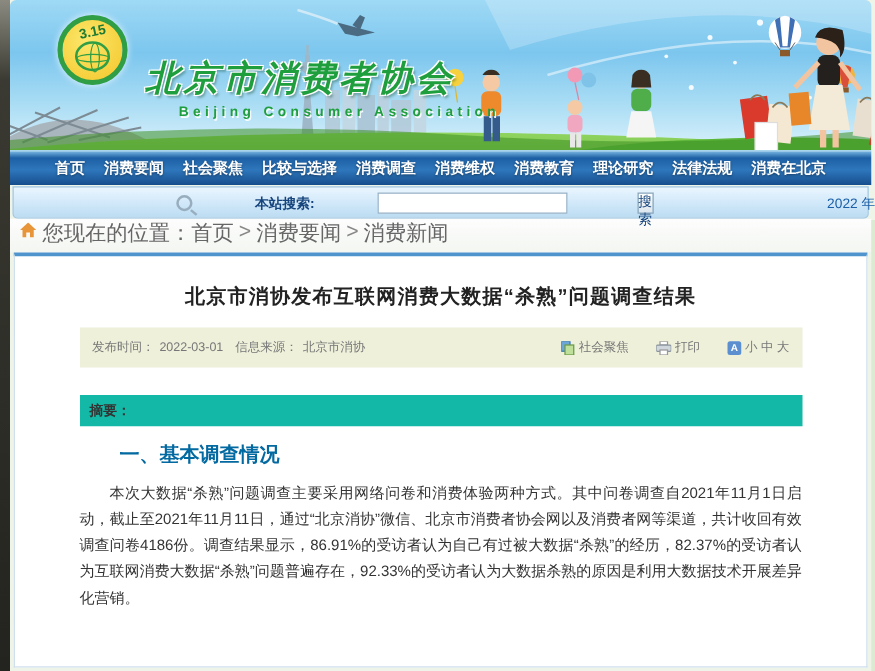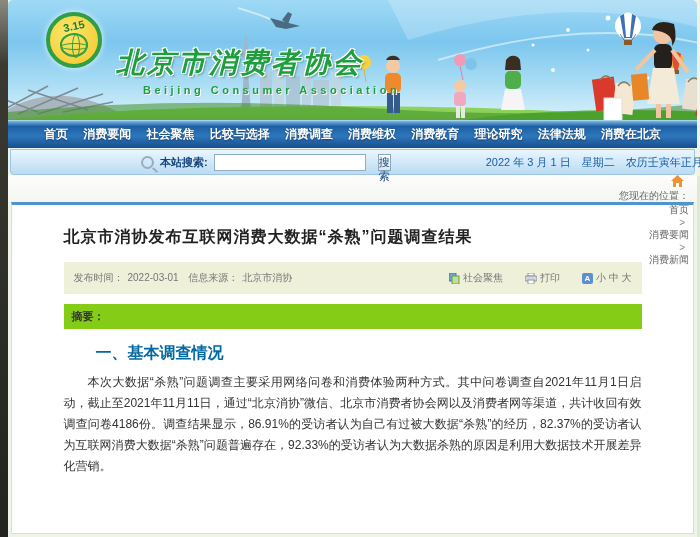--- a/index.html
+++ b/index.html
@@ -37,52 +37,52 @@
   
   .nav { height:28px; display:flex; align-items:center; justify-content:space-between; padding:0 36px;
     background:linear-gradient(180deg,#79b7e2 0%,#1d5fa4 20%,#2e77bc 55%,#174e8d 100%);
     border-top:1px solid #a8d4ee; }
   .nav .nav-item { color:#fff; font-size:12px; font-weight:bold; text-decoration:none; cursor:pointer;
     text-shadow:0 1px 2px rgba(0,0,0,.45); white-space:nowrap; }
 
   
   .search-row { height:26px; margin:1px 2px 0; display:flex; align-items:center; padding:0 0 0 130px;
     background:linear-gradient(180deg,#eaf6ff 0%,#cde6f8 60%,#bcdcf2 100%);
-    border:1px solid #9ec6e4; border-radius:0 0 4px 4px; }
+    border:1px solid #9ec6e4; border-radius:0 0 4px 4px;gap:44px; }
   .mag { width:13px; height:13px; border:2px solid #98aebe; border-radius:50%; position:relative; margin-right:6px; flex:0 0 auto; }
   .mag:after { content:""; position:absolute; width:6px; height:2px; background:#98aebe; transform:rotate(40deg);
     left:9px; top:11px; }
   .search-label { font-size:11px; font-weight:bold; color:#16447c; margin-right:6px; white-space:nowrap; }
   .search-input { width:190px; height:17px; border:1px solid #93afc4; background:#fff; font-size:11px; padding:0 4px; }
   .search-btn { margin-left:12px; width:46px; height:17px; font-size:11px; font-weight:normal; color:#16447c;
     background:linear-gradient(180deg,#fefefe,#dde6ee); border:1px solid #8ba6ba; cursor:pointer; line-height:14px; }
   .date-text { margin-left:95px; font-size:11px; color:#1a5fa8; white-space:nowrap; }
 
   
-  .breadcrumb-row { height:27px; display:flex; align-items:flex-end; padding:0 8px; font-size:10px; color:#666;
-    background:linear-gradient(180deg,#fdfdfd,#f3f6f1);flex-direction:column; }
+  .breadcrumb-row { height:27px; display:flex; align-items:flex-start; padding:0 8px; font-size:17px; color:#666;
+    background:linear-gradient(180deg,#fdfdfd,#f3f6f1); }
   .breadcrumb-row .home-ico { margin-right:5px; display:inline-block; }
   .breadcrumb-row .crumb { color:#666; text-decoration:none; cursor:pointer; }
   .breadcrumb-row .sep { margin:0 4px; color:#888; }
 
   
   .content { margin:0 3px; background:#fff; border:1px solid #cfdfee; border-top:3px solid #4f94cd;
     min-height:332px; padding-bottom:24px; }
   .article-inner { width:578px; margin:0 auto; }
-  .article-title { font-size:16px; font-weight:bold; color:#222; letter-spacing:1px;
+  .article-title { text-align:center; font-size:16px; font-weight:bold; color:#222; letter-spacing:1px;
     margin:22px 0 14px; }
   .meta-bar { height:32px; background:#eef0da; display:flex; align-items:center; justify-content:space-between;
     padding:0 10px; font-size:10px; color:#777; }
   .meta-left span { margin-right:4px; }
   .meta-tools { display:flex; align-items:center; }
   .tool { display:flex; align-items:center; margin-left:22px; color:#777; cursor:pointer; }
   .tool svg { margin-right:3px; }
   .fontsize-ico { width:11px; height:11px; background:#5b8fd0; border-radius:2px; color:#fff; font-size:8px;
     font-weight:bold; text-align:center; line-height:11px; margin-right:3px; }
-  .abstract-bar { margin-top:10px; background:#84cc16; padding:5px 8px; font-size:11px; color:#333; min-height:21px; }
+  .abstract-bar { margin-top:22px; background:#14b8a6; padding:5px 8px; font-size:11px; color:#333; min-height:21px; }
   .abstract-label { font-weight:bold; }
   .body-text { margin-top:6px; }
   .para { font-size:12px; color:#333; line-height:21px; text-align:justify; text-indent:2em; margin-top:9px; }
   .sec-heading { font-size:16px; color:#0369a1; font-weight:bold; text-indent:2em; margin-top:13px; line-height:21px; }
 </style>
 </head>
 <body>
 
 <div class="left-strip"></div>
 <div class="right-strip"></div>

